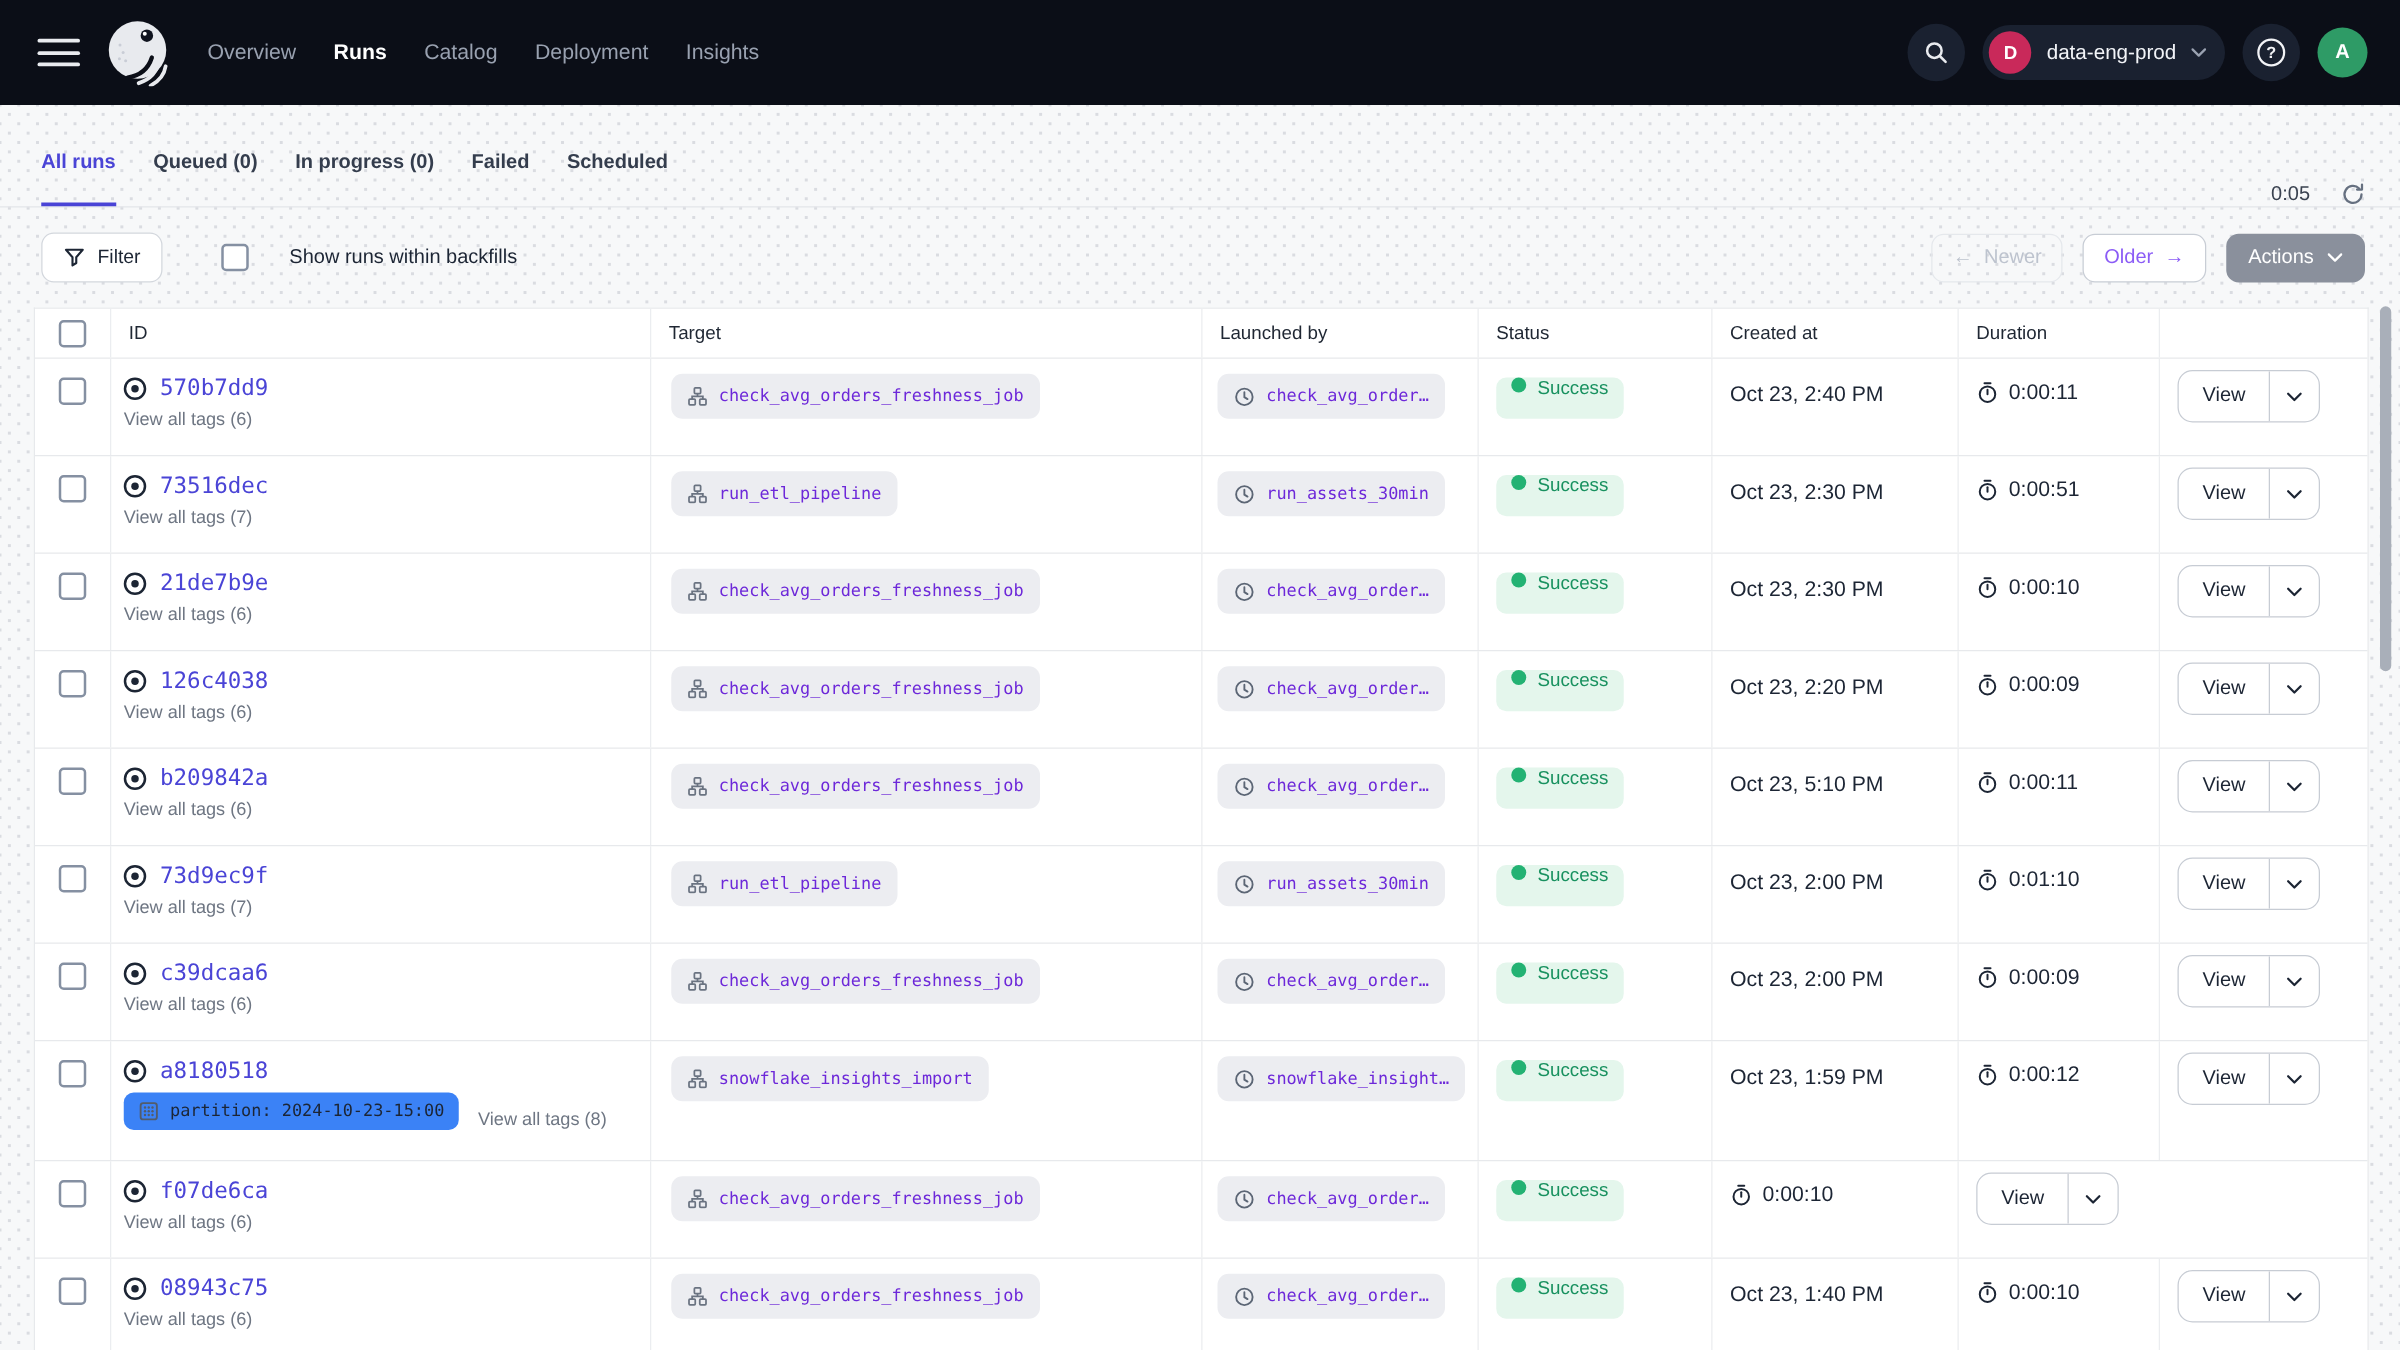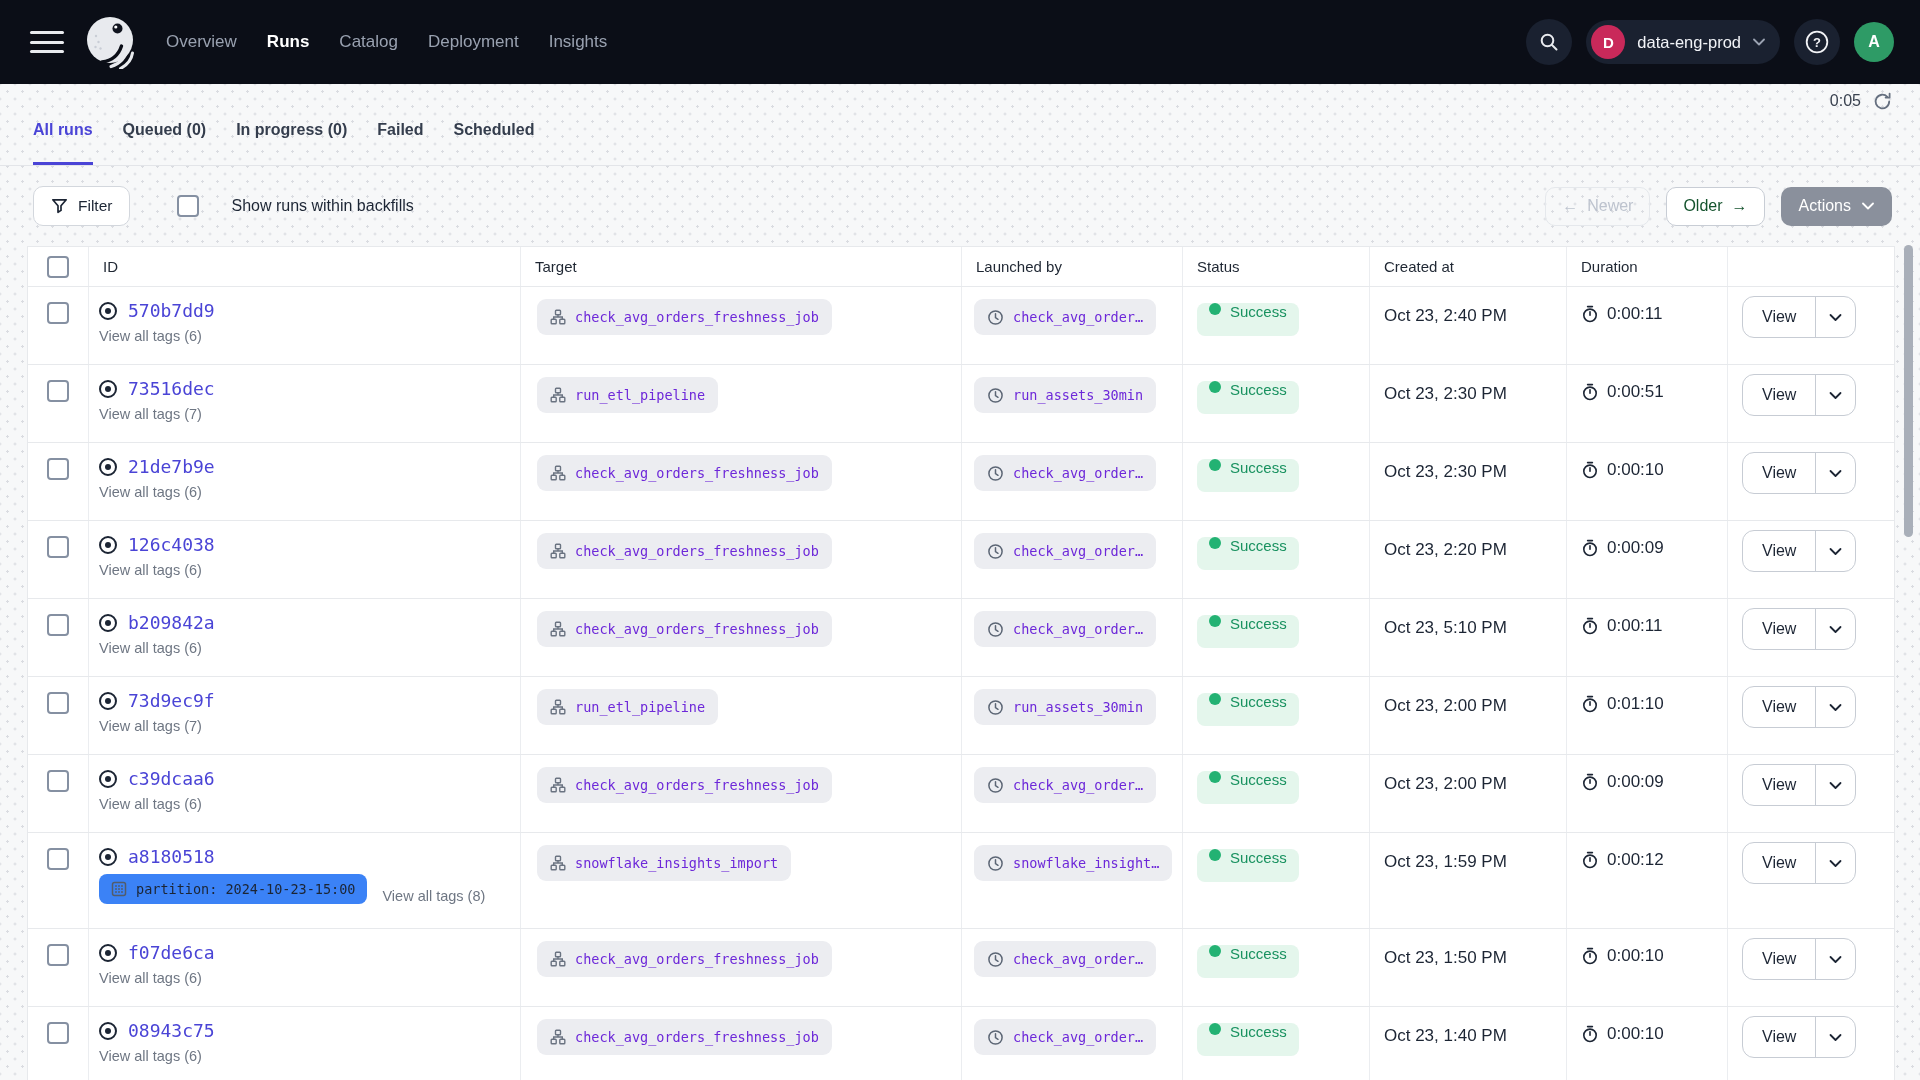--- a/index.html
+++ b/index.html
@@ -29,34 +29,34 @@
       radial-gradient(circle, #DADCE1 1.15px, transparent 1.4px),
       radial-gradient(circle, #DADCE1 1.15px, transparent 1.4px);
     background-size:15px 15px, 15px 15px;
     background-position:0 0, 7.5px 7.5px; }
 
   
   .tabbar { position:relative; height:82px; border-bottom:1px solid #E3E5E9; display:flex; align-items:stretch; gap:30px; padding-left:33px; }
   .tab { position:relative; display:flex; align-items:center; background:none; border:none; font-size:16px; font-weight:600; color:#343D4D; padding:10px 0 0 0; }
   .tab.active { color:var(--accent); font-weight:700; }
   .tab.active::after { content:''; position:absolute; left:0; right:0; bottom:0; height:3px; background:var(--accent); }
-  .tab-timer { position:absolute; right:28px; top:0; height:100%; display:flex; align-items:flex-start; gap:12px; padding-top:8px; }
+  .tab-timer { position:absolute; right:28px; top:0; height:100%; display:flex; align-items:flex-end; gap:25px; padding-top:8px; }
   .timer-text { font-size:16px; color:#3A4250; }
   .refresh-btn { background:none; border:none; display:flex; color:#667080; }
 
   
   .filterbar { margin:20px 28px 0 33px; display:flex; align-items:center; height:40px;gap:20px; }
   .filter-btn { display:flex; align-items:center; gap:10px; height:40px; padding:0 17px; background:#fff; border:1px solid #D3D7DD; border-radius:10px; font-size:15.5px; color:#1C2534; }
   .checkbox { display:inline-block; width:22px; height:22px; border:2px solid #8590A2; border-radius:4px; background:#fff; flex:0 0 auto; }
   .backfill-check { margin-left:27px; }
   .backfill-label { margin-left:12px; font-size:16px; color:#1C2534; }
   .fb-right { margin-left:auto; display:flex; align-items:center; gap:16px; }
   .pg-btn { display:flex; align-items:center; gap:9px; height:39px; padding:0 16px; border-radius:10px; font-size:16px; background:transparent; }
   .pg-newer { border:1px solid #E5E8EC; color:#BDC3CE; }
-  .pg-older { border:1px solid #C8CDD5; color:#14532d; background:#fff; }
+  .pg-older { border:1px solid #C8CDD5; color:#8b5cf6; background:#fff; }
   .actions-btn { display:flex; align-items:center; gap:11px; height:39px; padding:0 18px; border:none; border-radius:10px; background:var(--actions-bg); color:#fff; font-size:16px; }
 
   
   .runs-table { margin:20px 0 0 27px; width:1868px; background:#fff; border:1px solid #E7E9EC; border-bottom:none; }
   .thead, .trow { display:grid; grid-template-columns:61px 432px 441px 221px 187px 197px 161px 166px; }
   .thead { height:40px; border-bottom:1px solid #E7E9EC; }
   .trow { height:78px; border-bottom:1px solid #E7E9EC; }
   .trow.tall { height:96px; }
   .cell { border-right:1px solid #EBEDF0; overflow:hidden; }
   .cell:last-child { border-right:none; }
@@ -770,21 +770,20 @@
         </svg>
         <span>check_avg_order…</span>
       </span>
     </div>
     <div class="cell c-status">
       <span class="status-pill">
         <span class="status-dot"></span>
         <span>Success</span>
       </span>
     </div>
-    <div class="cell c-created"><span>Oct 23, 1:50 PM</span></div>
     <div class="cell c-duration">
       <span class="dur">
         <svg width="18" height="18" viewBox="0 0 18 18">
           <circle cx="9" cy="10.3" r="6.2" stroke="#1C2534" stroke-width="1.6" fill="none"></circle>
           <line x1="6.6" y1="1.6" x2="11.4" y2="1.6" stroke="#1C2534" stroke-width="1.6" stroke-linecap="round"></line>
           <line x1="9" y1="10.3" x2="9" y2="6.8" stroke="#1C2534" stroke-width="1.6" stroke-linecap="round"></line>
         </svg>
         <span>0:00:10</span>
       </span>
     </div>

